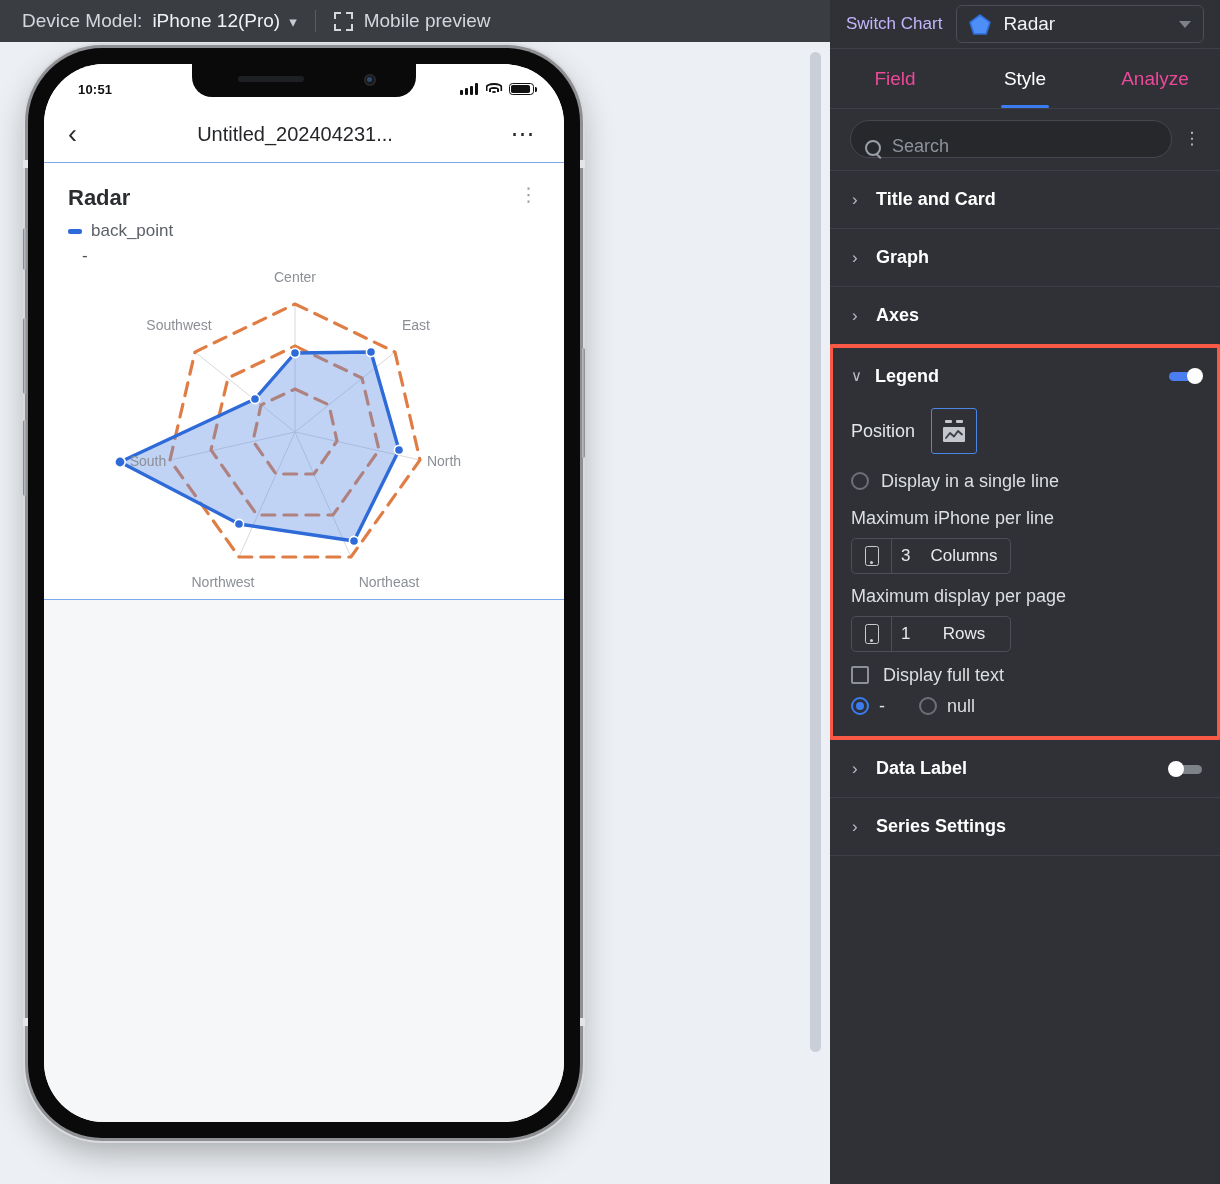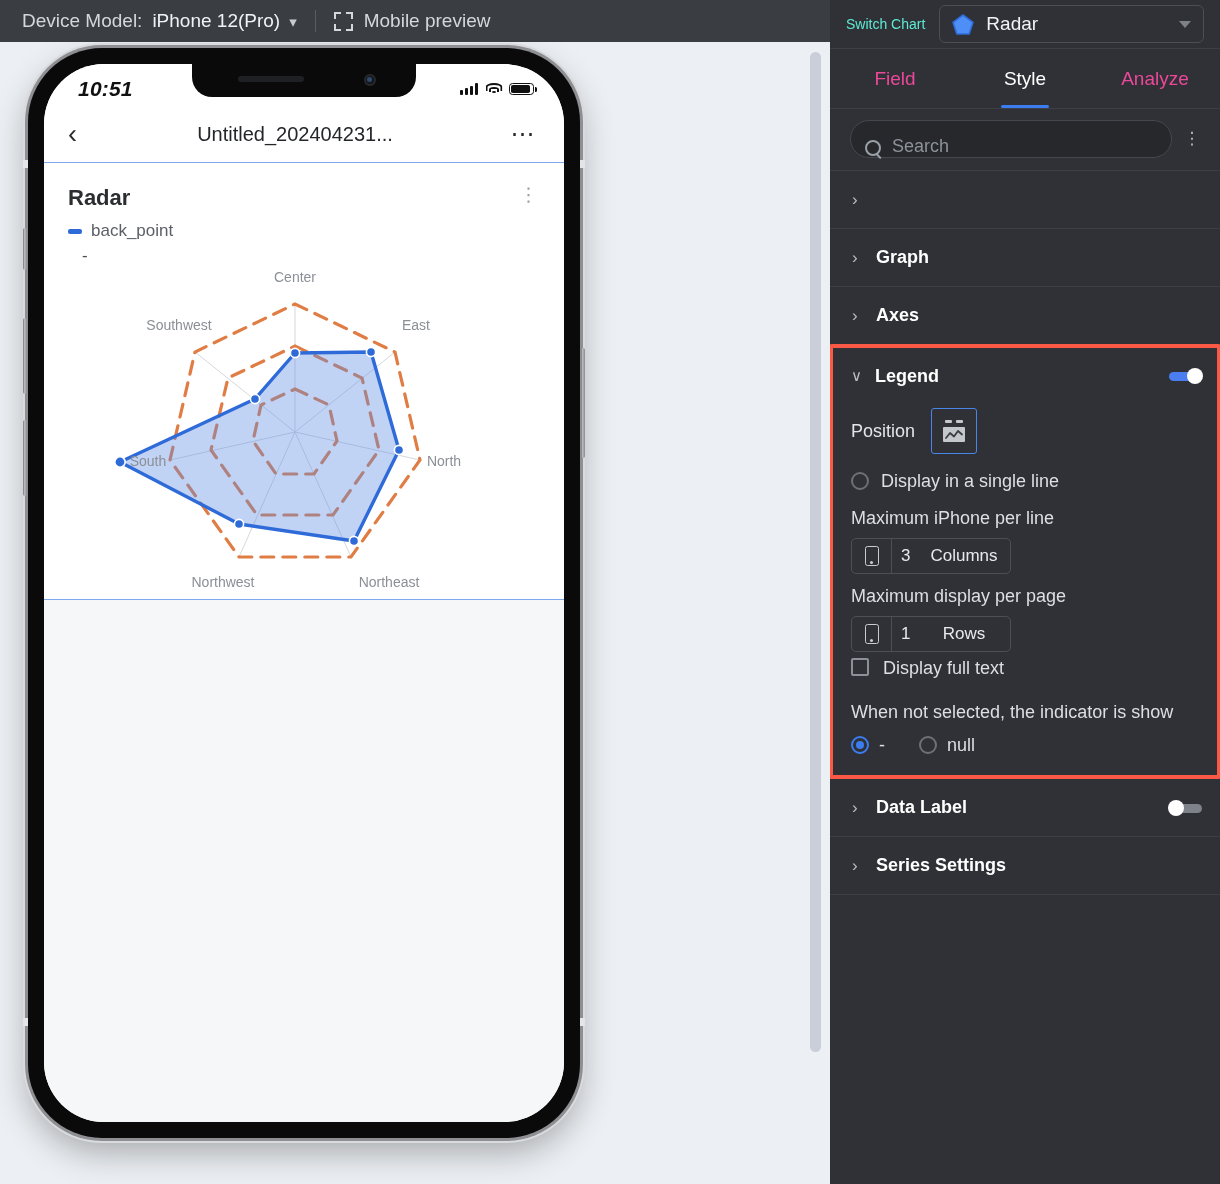--- a/index.html
+++ b/index.html
@@ -106,21 +106,21 @@
     border-radius:50%; background:#2f4a6b;
   }
 
   #statusbar {
     position: absolute; top: 0; left: 0; width: 520px; height: 42px;
     display: flex; align-items: center; justify-content: space-between;
     padding: 8px 30px 0 34px;
     background: #ffffff;
     z-index: 4;
   }
-  #statusbar .time { font-size: 21px; font-weight: 700; color: #111; letter-spacing: .2px; font-style: italic; }
+  #statusbar .time { font-size: 13px; font-weight: 700; color: #111; letter-spacing: .2px; }
   #statusbar .right { display: flex; align-items: center; gap: 7px; }
   .sig { display: flex; align-items: flex-end; gap: 2px; height: 12px; }
   .sig span { width: 3px; background: #111; border-radius: 1px; }
   .sig span:nth-child(1){height:5px}.sig span:nth-child(2){height:7px}
   .sig span:nth-child(3){height:9.5px}.sig span:nth-child(4){height:12px}
   .wifi { width: 17px; height: 12px; position: relative; }
   .wifi i { position:absolute; left:50%; transform:translateX(-50%);
             border:2px solid #111; border-bottom:0;
             border-top-left-radius:50%; border-top-right-radius:50%; }
   .wifi i:nth-child(1){ width:17px; height:8px; top:0; }
@@ -186,21 +186,21 @@
     width: 390px; height: 1184px;
     background: #2f3136;
     color: #e6e8eb;
     overflow: hidden;
   }
   #switch-chart-row {
     display: flex; align-items: center; gap: 14px;
     padding: 0 16px; height: 49px;
     border-bottom: 1px solid #3c3f45;
   }
-  #switch-chart-row .sc-label { font-size: 14px; color: #5eead4; white-space: nowrap; text-align: right; }
+  #switch-chart-row .sc-label { font-size: 17px; color: #c4b5fd; white-space: nowrap; text-align: right; }
   #chart-type-select {
     flex: 1; height: 38px;
     border: 1px solid #4b4e55; border-radius: 6px;
     display: flex; align-items: center; gap: 12px;
     padding: 0 12px;
     background: #2f3136;
   }
   #chart-type-select .ct-name { font-size: 19px; color: #f1f3f5; flex: 1; }
   #chart-type-select .caret {
     width: 0; height: 0; border-left: 6px solid transparent;
@@ -314,21 +314,21 @@
     width: 40px; height: 100%; display: flex; align-items: center; justify-content: center;
     border-right: 1px solid #4c4f56;
   }
   .phone-ico { width: 14px; height: 20px; border: 1.6px solid #c8ccd1; border-radius: 2.5px;
                position: relative; }
   .phone-ico::after { content:""; position:absolute; left:4.5px; bottom:1.5px; width:3px;height:3px;
                border-radius:50%; background:#c8ccd1; }
   .stepper .num { width: 34px; text-align: left; padding-left: 9px; font-size: 17px; color:#e7e9ec; }
   .stepper .unit { flex: 1; text-align: center; font-size: 17px; color: #e7e9ec; padding-right: 8px;}
 
-  .check-line { display: flex; gap: 14px; height: 34px; margin-top: 6px; }
+  .check-line { display: flex; align-items: center; gap: 14px; height: 34px; margin-top: 6px; }
   .checkbox { width: 18px; height: 18px; border: 2px solid #8b9099; border-radius: 2px; flex:none; }
   .check-line .ctext { font-size: 18px; color: #dcdfe3; }
 
   .note-label { font-size: 18px; color: #dcdfe3; margin: 10px 0 8px;
                 white-space: nowrap; overflow: hidden; }
   .inline-radios { display: flex; align-items: center; gap: 10px; height: 28px; }
   .inline-radios .gap { width: 14px; }
   .inline-radios .rtext { font-size: 18px; color: #dcdfe3; }
 </style>
 </head>
@@ -483,20 +483,21 @@
     <div id="search-row">
       <div id="search-box">
         <span class="s-ico"></span>
         <span class="s-ph">Search</span>
       </div>
       <div id="search-kebab">⋮</div>
     </div>
 
     <div class="section">
       <span class="arrow">›</span>
+      <span class="sec-title">Title and Card</span>
     </div>
     <div class="section">
       <span class="arrow">›</span>
       <span class="sec-title">Graph</span>
     </div>
     <div class="section">
       <span class="arrow">›</span>
       <span class="sec-title">Axes</span>
     </div>
 
@@ -548,21 +549,20 @@
             </span>
           <span class="num">1</span>
           <span class="unit">Rows</span>
         </div>
 
         <div class="check-line">
           <span class="checkbox"></span>
           <span class="ctext">Display full text</span>
         </div>
 
-        <div class="note-label">When not selected, the indicator is show</div>
         <div class="inline-radios">
           <span class="radio on"></span>
           <span class="rtext">-</span>
           <span class="gap"></span>
           <span class="radio off"></span>
           <span class="rtext">null</span>
         </div>
       </div>
     </div>
 

